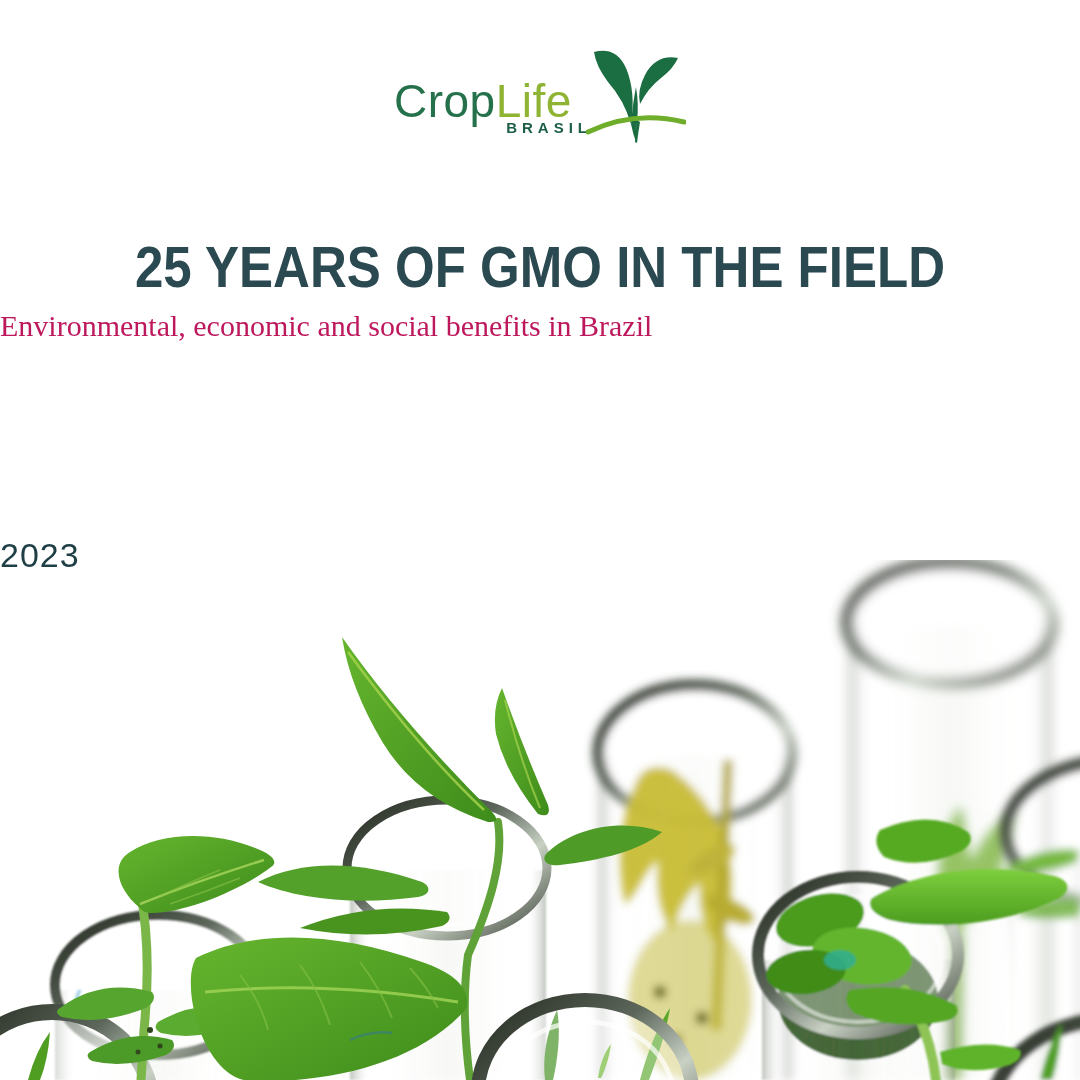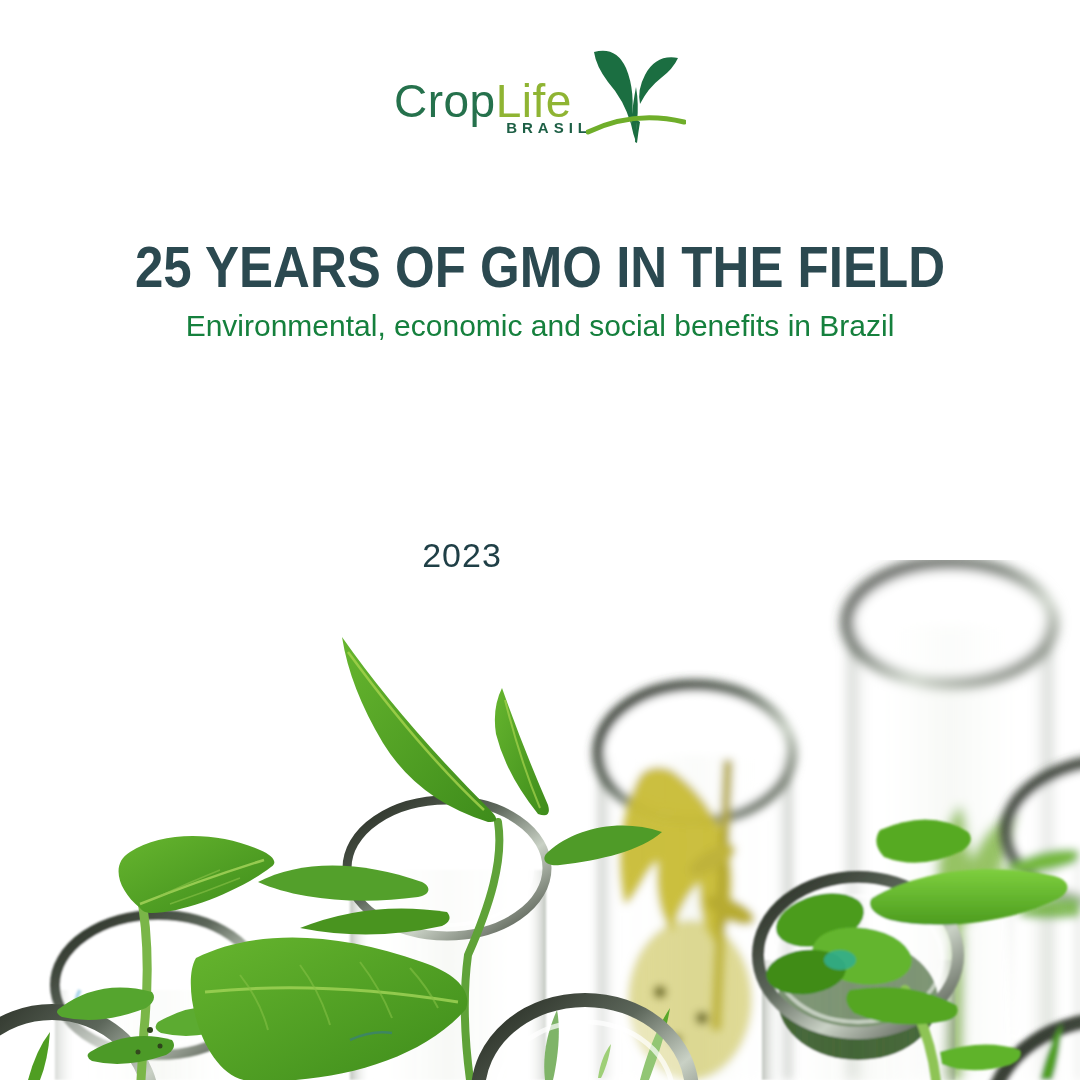--- a/index.html
+++ b/index.html
@@ -16,23 +16,23 @@
   .brand .crop{color:#25714c;}
   .brand .life{color:#8fb433;text-align:right;}
   .brand-sub{position:absolute;left:0;top:77px;width:198px;text-align:right;
              font-size:15px;font-weight:700;letter-spacing:5px;color:#1d5f45;}
   .sprout{position:absolute;right:0;top:0;width:100px;height:104px;}
   
   .title{position:absolute;top:232px;left:0;width:1080px;text-align:center;
          font-size:58px;line-height:70px;font-weight:700;color:#2b4950;
          letter-spacing:0;transform:scaleX(0.88);transform-origin:center;
          white-space:nowrap;}
-  .subtitle{position:absolute;top:303px;left:0;width:1080px;text-align:center;
-            font-size:30px;line-height:46px;font-weight:400;color:#15803d;}
-  .year{position:absolute;top:532px;left:0;width:924px;text-align:center;
+  .subtitle{position:absolute;top:303px;left:0;width:1080px;
+            font-size:30px;line-height:46px;font-weight:400;color:#be185d;font-family:Liberation Serif, serif;}
+  .year{position:absolute;top:532px;left:0;width:924px;
         font-size:34px;line-height:46px;font-weight:400;letter-spacing:1px;
         color:#1f3f46;}
   
   .photo{position:absolute;left:0;top:560px;width:1080px;height:520px;}
 </style>
 </head>
 <body>
 
 <div class="page">
 

